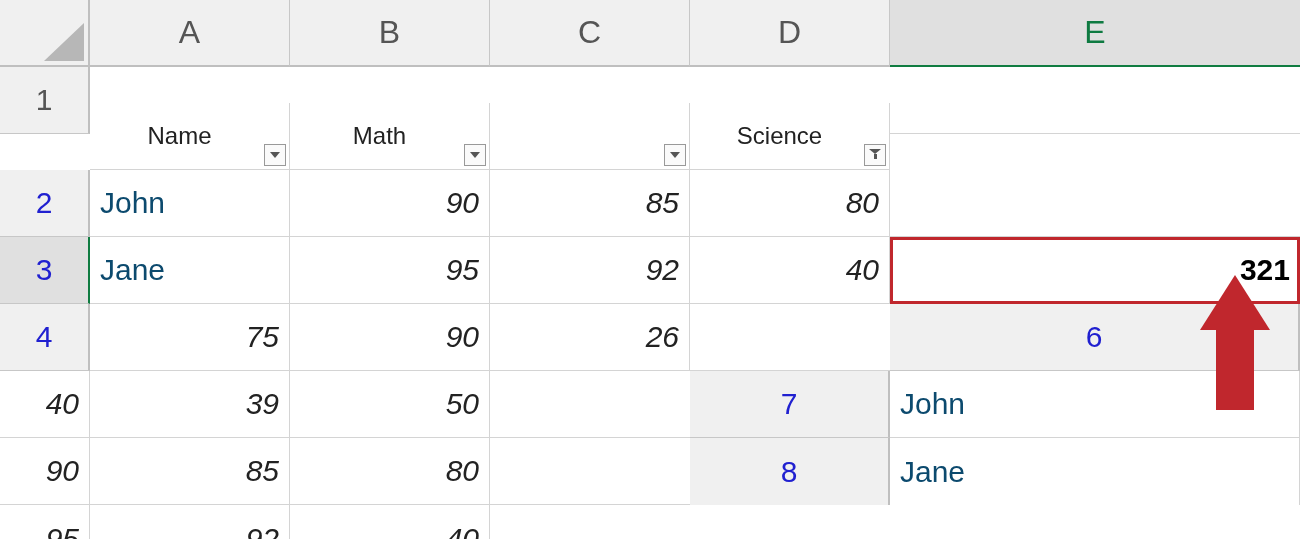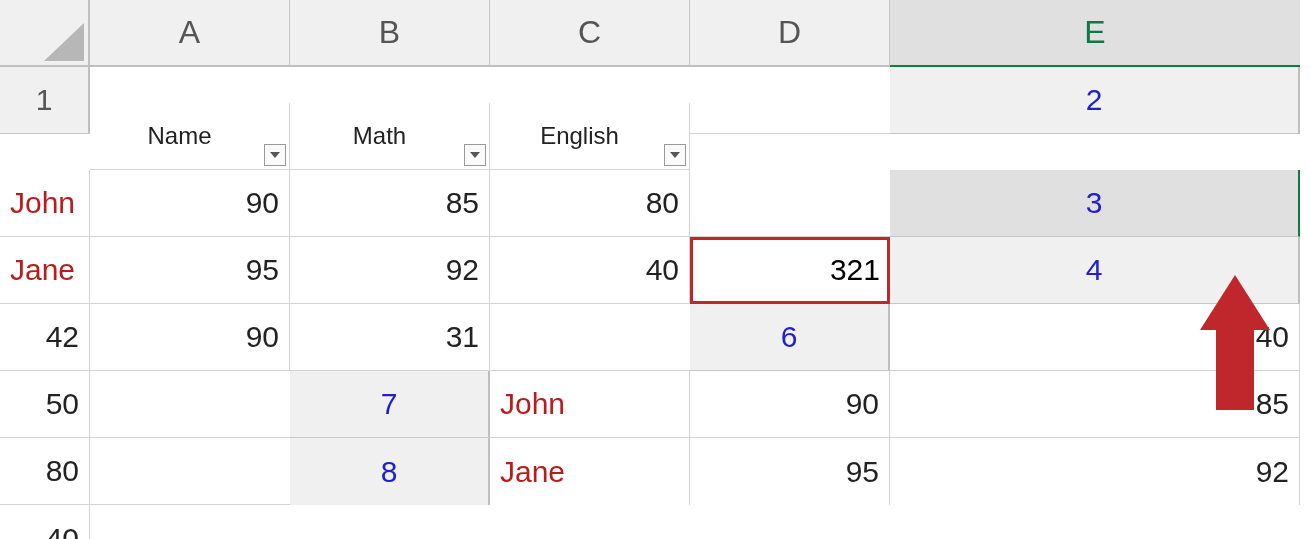--- a/index.html
+++ b/index.html
@@ -111,32 +111,33 @@
       border-right: 6px solid transparent;
       border-top: 5px solid #555;
     }
     .funnel-stem {
       width: 3px;
       height: 5px;
       background: #555;
     }
     .data-cell-text {
       justify-content: flex-start;
-      color: #b91c1c;
+      color: #0c4a6e;
     }
     .data-cell-num {
       justify-content: flex-end;
       color: #222;
+      font-style: italic;
     }
     .selected-cell {
       outline: 3px solid #c0272d;
       outline-offset: -3px;
       z-index: 5;
       justify-content: flex-end;
-      font-weight: 400;
+      font-weight: 700;
     }
     .last-col {
       border-right: none;
     }
     .arrow-annotation {
       position: absolute;
       left: 1200px;
       top: 275px;
       width: 70px;
       height: 130px;
@@ -177,49 +178,58 @@
       <div class="filter-arrow"></div>
     </div>
   </div>
   <div class="cell table-header">
     <span>Math</span>
     <div class="filter-button">
       <div class="filter-arrow"></div>
     </div>
   </div>
   <div class="cell table-header">
-    <span>English</span>
     <div class="filter-button">
       <div class="filter-arrow"></div>
+    </div>
+  </div>
+  <div class="cell table-header">
+    <span>Science</span>
+    <div class="filter-button">
+      <div class="filter-active">
+        <div class="funnel"></div>
+        <div class="funnel-stem"></div>
+      </div>
     </div>
   </div>
   <div class="cell last-col"></div>
 
   <div class="cell row-header">2</div>
   <div class="cell data-cell-text">John</div>
   <div class="cell data-cell-num">90</div>
   <div class="cell data-cell-num">85</div>
   <div class="cell data-cell-num">80</div>
   <div class="cell last-col"></div>
 
   <div class="cell row-header selected">3</div>
   <div class="cell data-cell-text">Jane</div>
   <div class="cell data-cell-num">95</div>
   <div class="cell data-cell-num">92</div>
   <div class="cell data-cell-num">40</div>
   <div class="cell last-col selected-cell">321</div>
 
   <div class="cell row-header">4</div>
-  <div class="cell data-cell-num">42</div>
+  <div class="cell data-cell-num">75</div>
   <div class="cell data-cell-num">90</div>
-  <div class="cell data-cell-num">31</div>
+  <div class="cell data-cell-num">26</div>
   <div class="cell last-col"></div>
 
   <div class="cell row-header">6</div>
   <div class="cell data-cell-num">40</div>
+  <div class="cell data-cell-num">39</div>
   <div class="cell data-cell-num">50</div>
   <div class="cell last-col"></div>
 
   <div class="cell row-header">7</div>
   <div class="cell data-cell-text">John</div>
   <div class="cell data-cell-num">90</div>
   <div class="cell data-cell-num">85</div>
   <div class="cell data-cell-num">80</div>
   <div class="cell last-col"></div>
 

